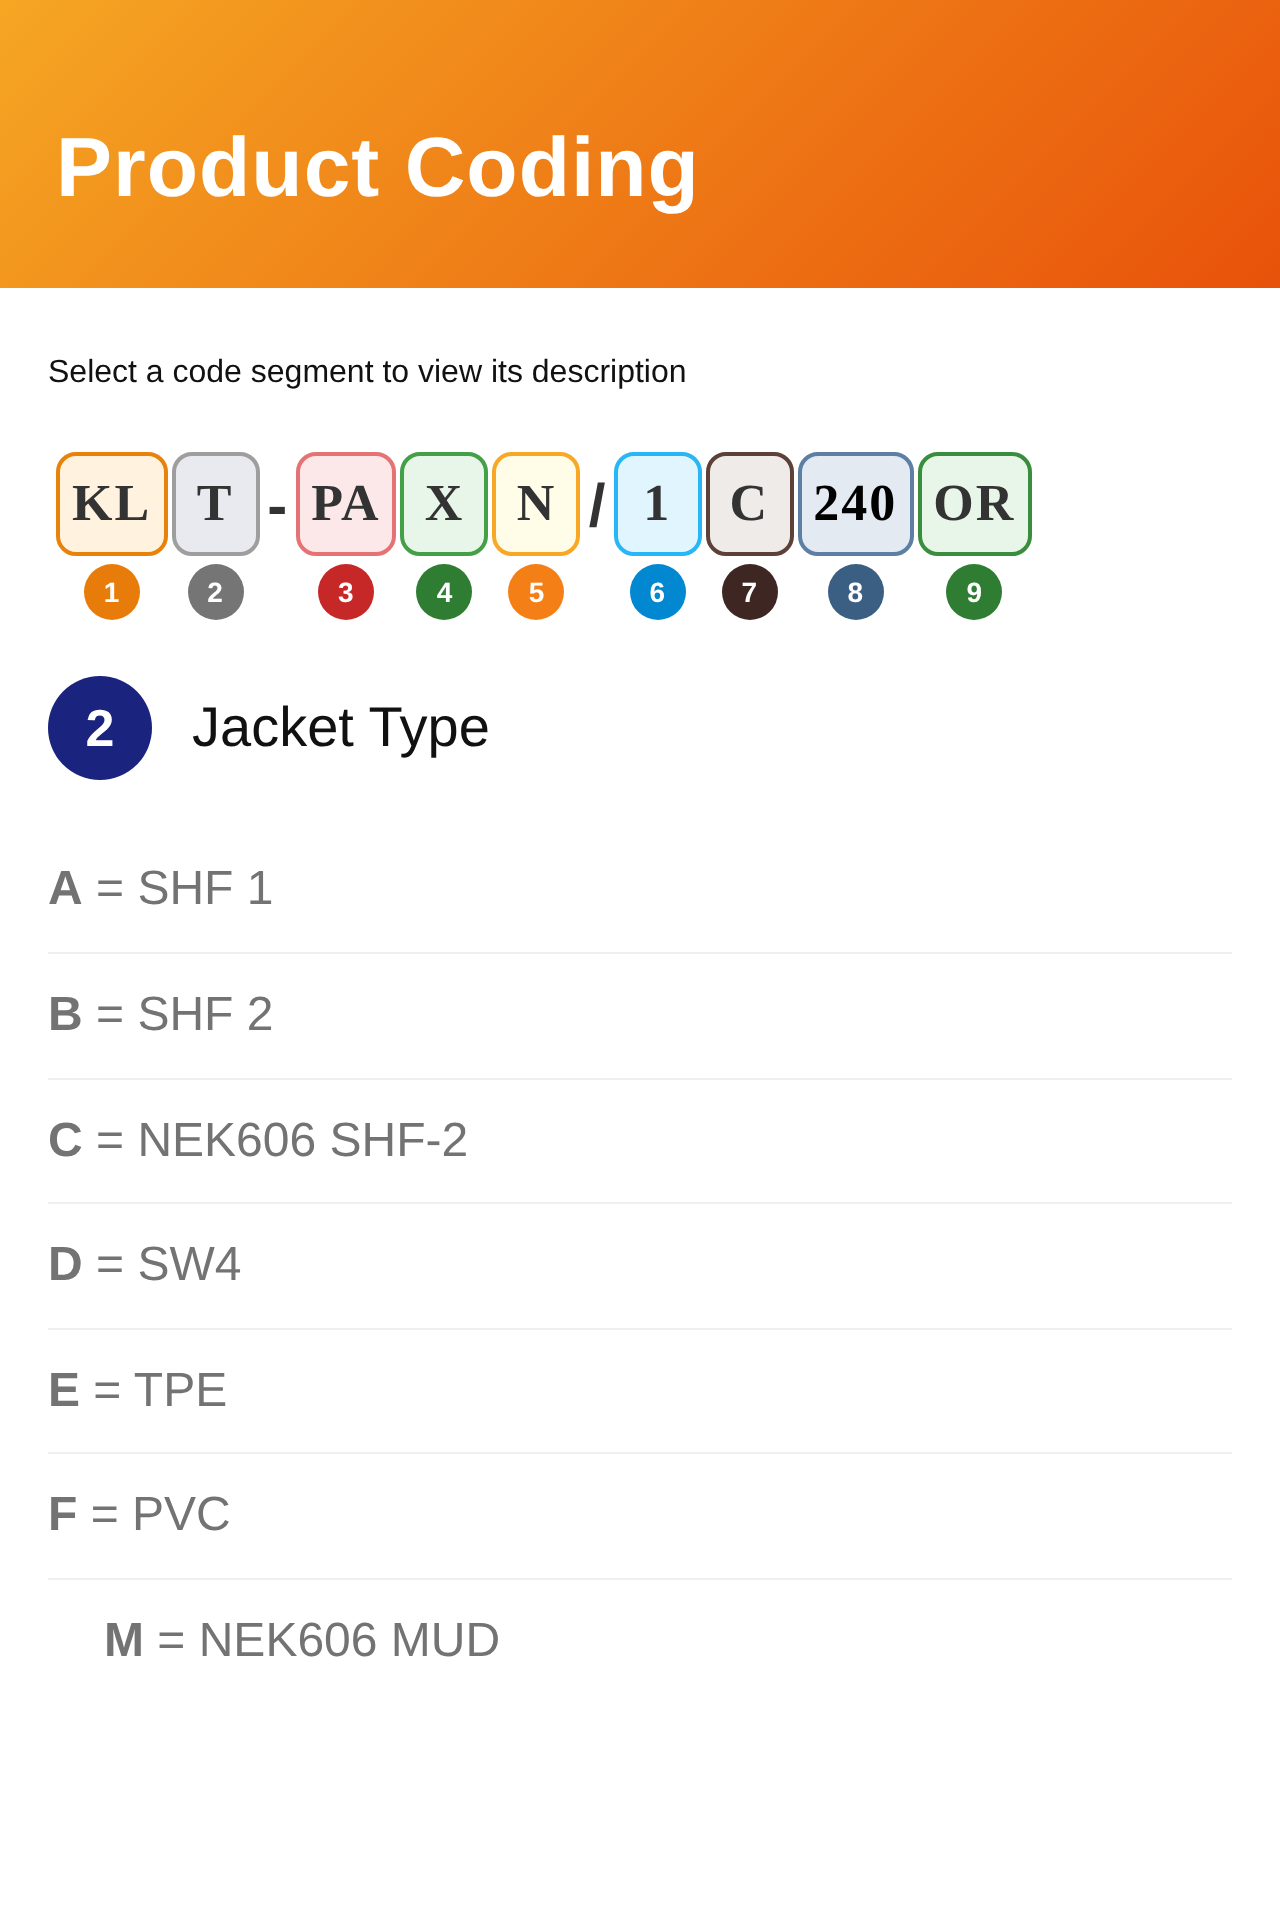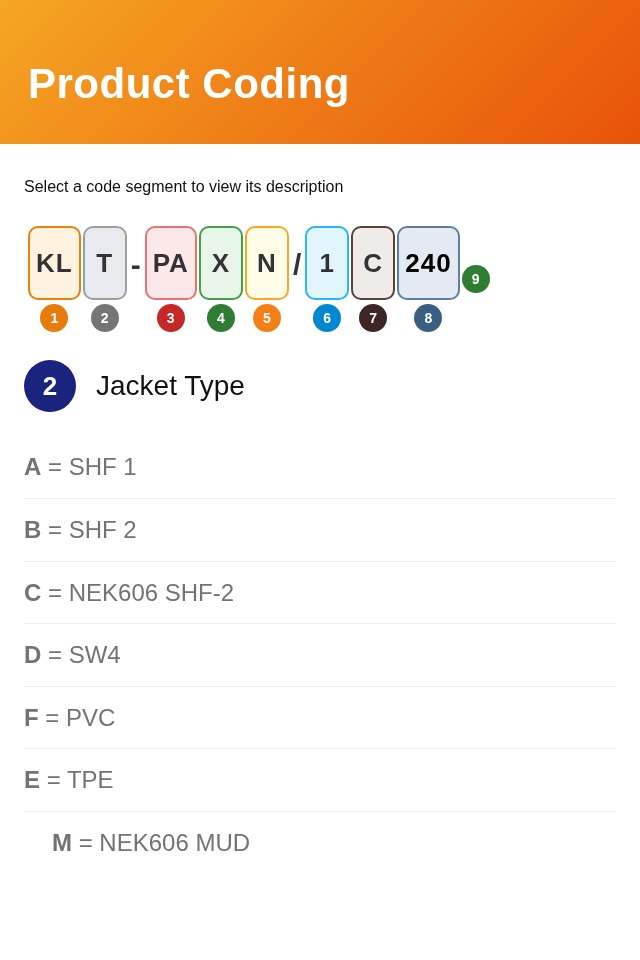--- a/index.html
+++ b/index.html
@@ -55,25 +55,26 @@
     }
 
     .seg-box {
       display: flex;
       align-items: center;
       justify-content: center;
       border-radius: 10px;
       border: 2.5px solid;
       font-size: 26px;
       font-weight: 700;
-      height: 74px;
+      height: 52px;
       min-width: 44px;
       padding: 0 6px;
       letter-spacing: 1px;
       cursor: pointer;
+      font-family: Liberation Serif, serif;
     }
 
     .seg-badge {
       width: 28px;
       height: 28px;
       border-radius: 50%;
       color: #fff;
       font-size: 14px;
       font-weight: 700;
       display: flex;
@@ -232,33 +233,34 @@
       <div class="seg-box">C</div>
       <div class="seg-badge">7</div>
     </div>
 
     <div class="seg-wrapper seg-240">
       <div class="seg-box">240</div>
       <div class="seg-badge">8</div>
     </div>
 
     <div class="seg-wrapper seg-or">
+      <div class="seg-box">OR</div>
       <div class="seg-badge">9</div>
     </div>
   </div>
 
   <div class="selected-segment">
     <div class="selected-badge">2</div>
     <div class="selected-label">Jacket Type</div>
   </div>
 
   <div class="code-table">
 
   <div class="code-row"><span class="code-text"><span class="code-key">A</span> = SHF 1</span></div>
       <div class="code-row"><span class="code-text"><span class="code-key">B</span> = SHF 2</span></div>
       <div class="code-row"><span class="code-text"><span class="code-key">C</span> = NEK606 SHF-2</span></div>
       <div class="code-row"><span class="code-text"><span class="code-key">D</span> = SW4</span></div>
+      <div class="code-row"><span class="code-text"><span class="code-key">E</span> = TPE</span></div>
       <div class="code-row"><span class="code-text"><span class="code-key">F</span> = PVC</span></div>
-      <div class="code-row"><span class="code-text"><span class="code-key">E</span> = TPE</span></div>
       <div class="code-row"><span class="code-text"><span class="code-key">M</span> = NEK606 MUD</span></div>
     </div>
 
 </div>
 
 </body></html>

